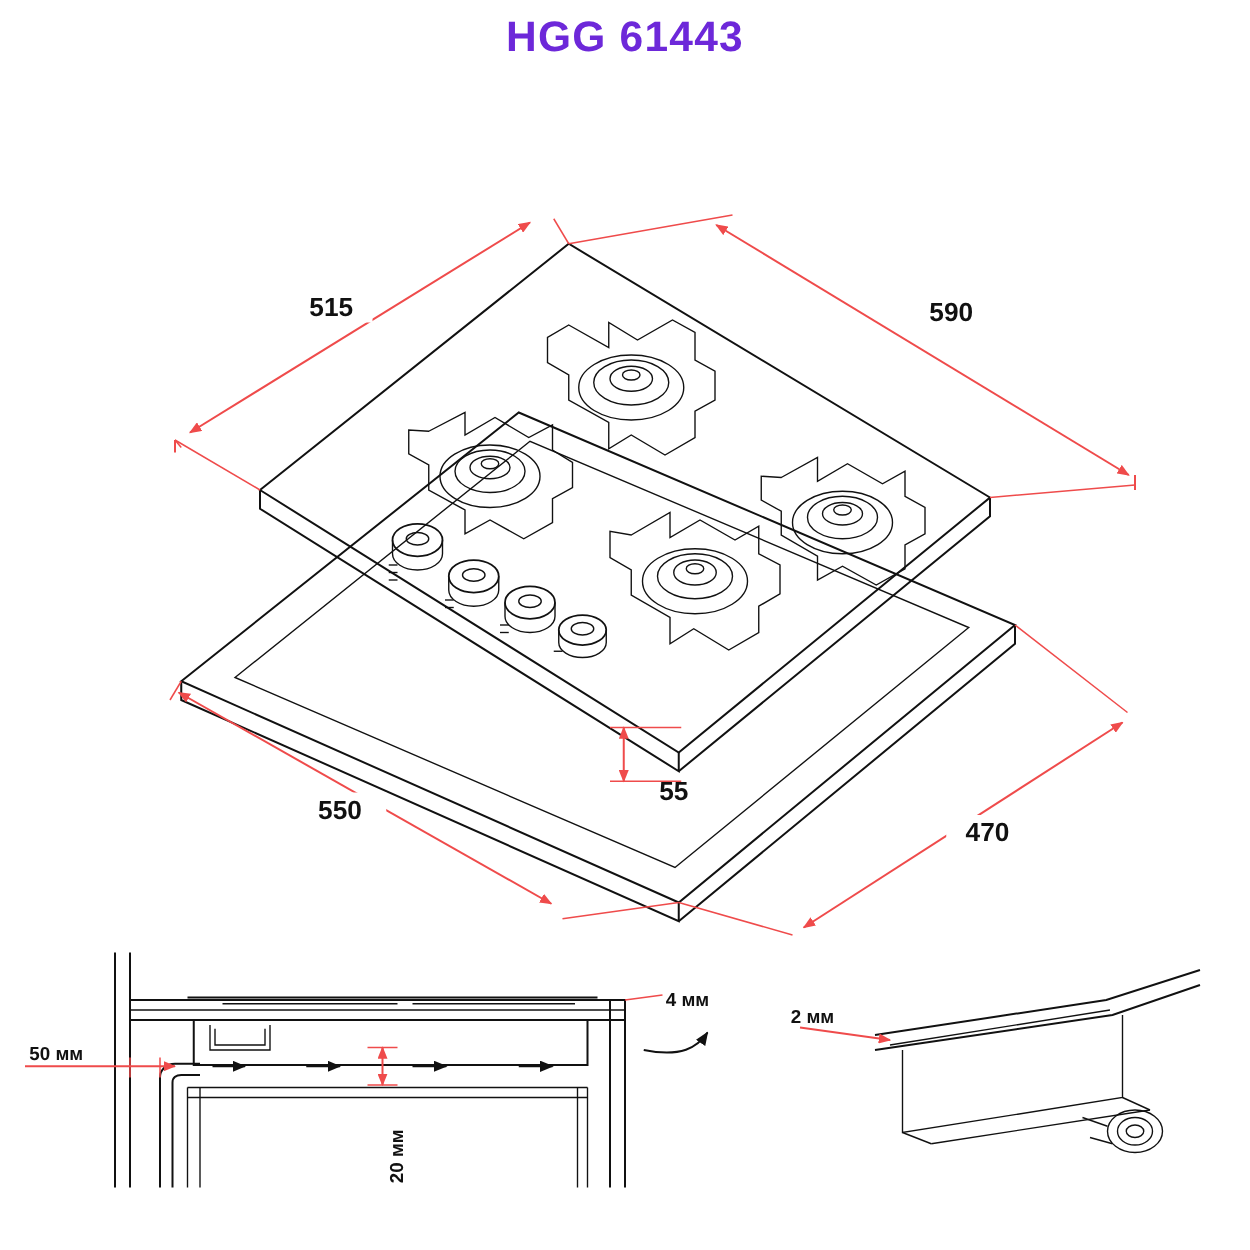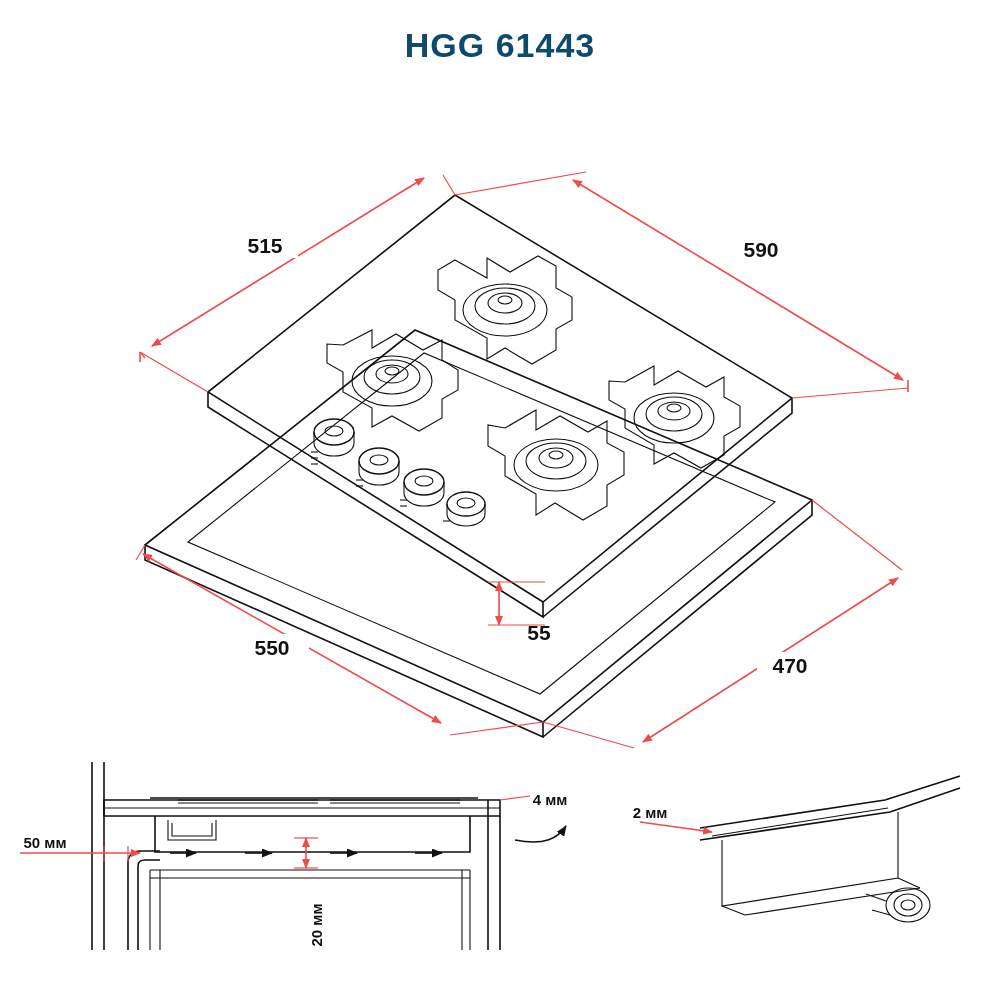--- a/index.html
+++ b/index.html
@@ -15,27 +15,27 @@
     overflow: hidden;
   }
   #page {
     position: relative;
     width: 1000px;
     height: 1000px;
     background: #ffffff;
   }
   .title {
     position: absolute;
-    top: 26px;
+    top: 11px;
     left: 0;
     width: 1000px;
     text-align: center;
     font-size: 34px;
     font-weight: bold;
-    color: #0c4a6e;
+    color: #6d28d9;
     letter-spacing: 1px;
   }
   svg.diagram {
     position: absolute;
     top: 0;
     left: 0;
     width: 1000px;
     height: 1000px;
   }
   .dim-text {

